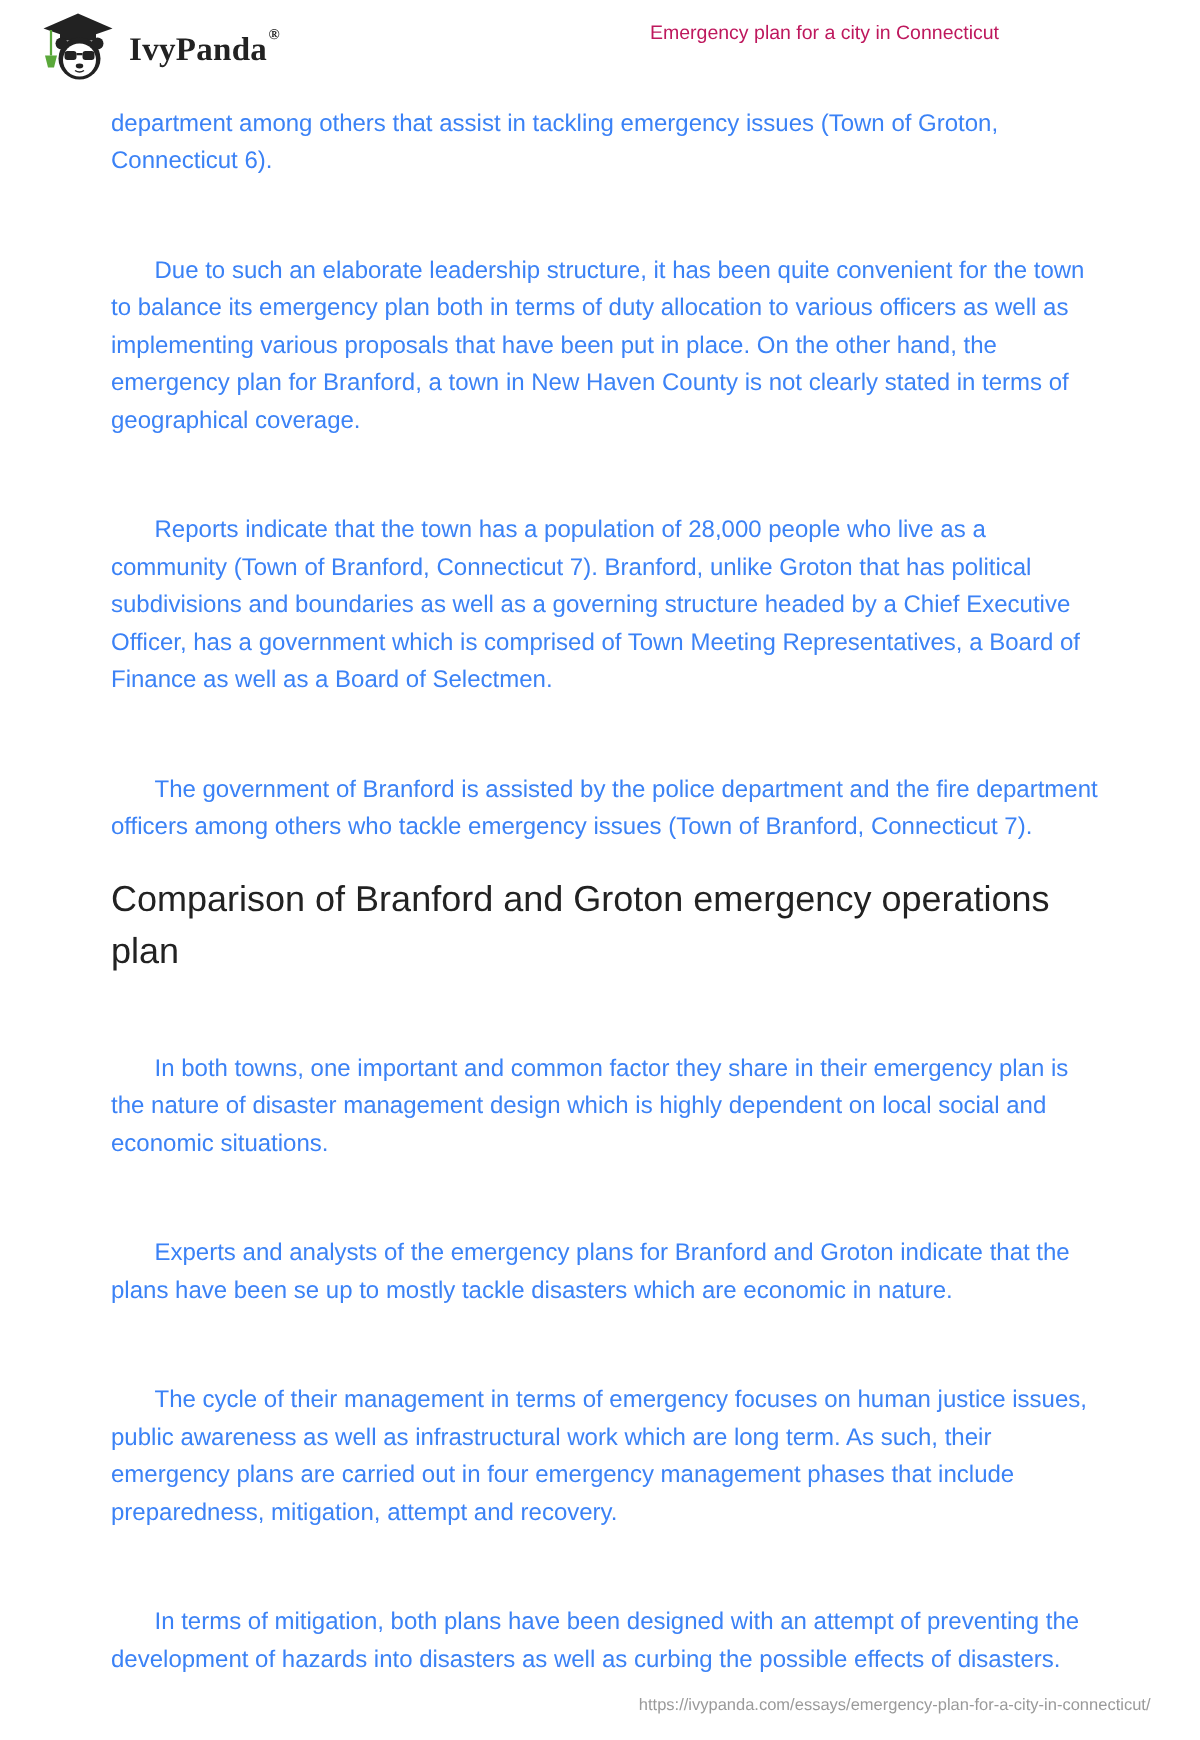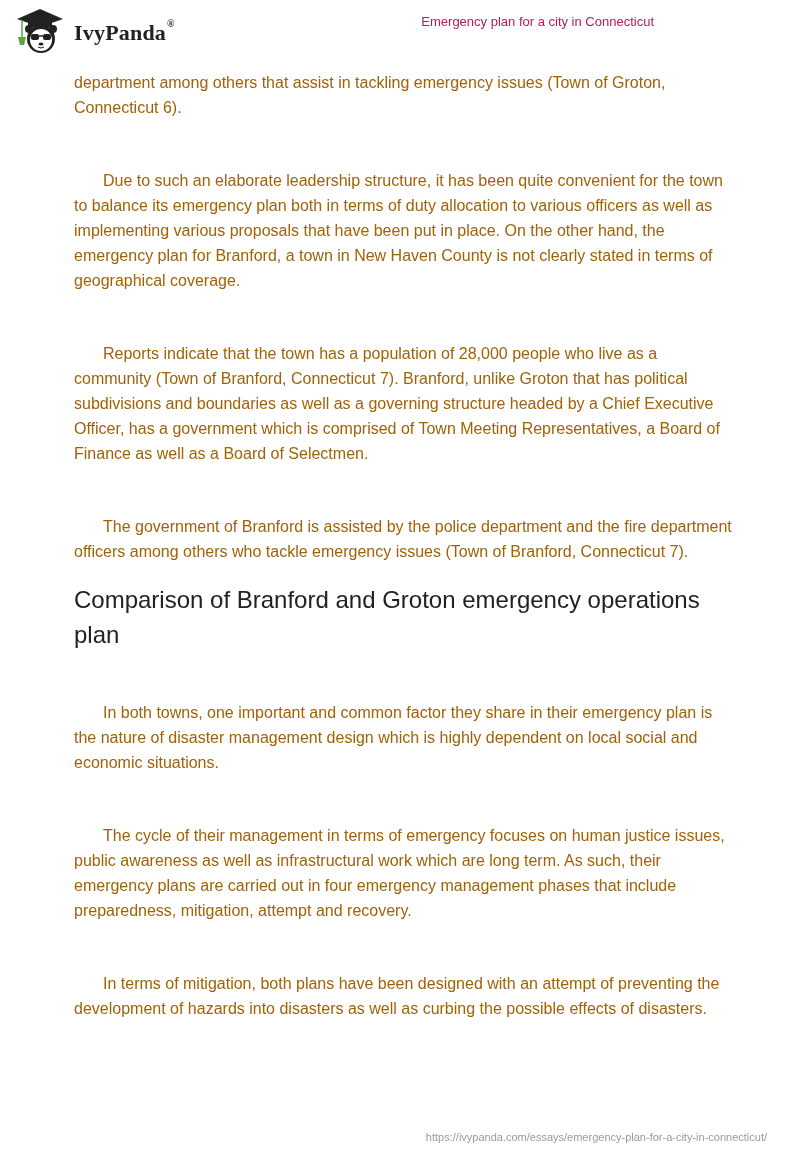--- a/index.html
+++ b/index.html
@@ -1,26 +1,26 @@
 <!DOCTYPE html>
 <html><head>
 <meta charset="utf-8">
 <style>
   html, body { margin: 0; padding: 0; background: #ffffff; }
   body { width: 800px; height: 1160px; position: relative; overflow: hidden;
          font-family: "Liberation Sans", sans-serif; color: #222222; }
-  .header { position: absolute; left: 0; top: 0; width: 686px; height: 60px; }
+  .header { position: absolute; left: 12px; top: 0; width: 686px; height: 60px; }
   .logo { position: absolute; left: 14px; top: 7px; display: flex; align-items: center; }
   .logo svg { display: block; }
   .brand { font-family: "Liberation Serif", serif; font-weight: bold; font-size: 22px; color: #222;
            margin-left: 8px; margin-top: 4px; letter-spacing: 0.2px; }
   .brand sup { font-size: 10px; vertical-align: top; position: relative; top: -2px; margin-left: 1px; }
   .doc-title { position: absolute; right: 32px; top: 14px; font-size: 13px; color: #be185d; }
   .content { position: absolute; left: 74px; top: 70px; width: 660px; }
-  p { margin: 0 0 16px 0; font-size: 16px; line-height: 25px; color: #a16207; }
+  p { margin: 0 0 16px 0; font-size: 16px; line-height: 25px; color: #3b82f6; }
   p.indent { text-indent: 29px; margin-top: 48px; }
   h2 { margin: 18px 0 16px 0; font-size: 24px; line-height: 35px; font-weight: normal; color: #222; }
   h3 { margin: 0 0 10px 0; font-size: 22px; line-height: 30px; font-weight: bold; color: #222; }
   .footer-url { position: absolute; right: 33px; top: 1131px; font-size: 11px; color: #9a9a9a; }
 </style>
 </head>
 <body>
 
 <div class="header">
   <div class="logo">
@@ -52,17 +52,18 @@
   <div class="doc-title">Emergency plan for a city in Connecticut</div>
 </div>
 
 <div class="content">
   <p>department among others that assist in tackling emergency issues (Town of Groton, Connecticut 6).</p>
   <p class="indent">Due to such an elaborate leadership structure, it has been quite convenient for the town to balance its emergency plan both in terms of duty allocation to various officers as well as implementing various proposals that have been put in place. On the other hand, the emergency plan for Branford, a town in New Haven County is not clearly stated in terms of geographical coverage.</p>
   <p class="indent">Reports indicate that the town has a population of 28,000 people who live as a community (Town of Branford, Connecticut 7). Branford, unlike Groton that has political subdivisions and boundaries as well as a governing structure headed by a Chief Executive Officer, has a government which is comprised of Town Meeting Representatives, a Board of Finance as well as a Board of Selectmen.</p>
   <p class="indent">The government of Branford is assisted by the police department and the fire department officers among others who tackle emergency issues (Town of Branford, Connecticut 7).</p>
   <h2>Comparison of Branford and Groton emergency operations plan</h2>
   <p class="indent">In both towns, one important and common factor they share in their emergency plan is the nature of disaster management design which is highly dependent on local social and economic situations.</p>
+  <p class="indent">Experts and analysts of the emergency plans for Branford and Groton indicate that the plans have been se up to mostly tackle disasters which are economic in nature.</p>
   <p class="indent">The cycle of their management in terms of emergency focuses on human justice issues, public awareness as well as infrastructural work which are long term. As such, their emergency plans are carried out in four emergency management phases that include preparedness, mitigation, attempt and recovery.</p>
   <p class="indent">In terms of mitigation, both plans have been designed with an attempt of preventing the development of hazards into disasters as well as curbing the possible effects of disasters.</p>
 </div>
 
 <div class="footer-url">https://ivypanda.com/essays/emergency-plan-for-a-city-in-connecticut/</div>
 
 </body></html>

